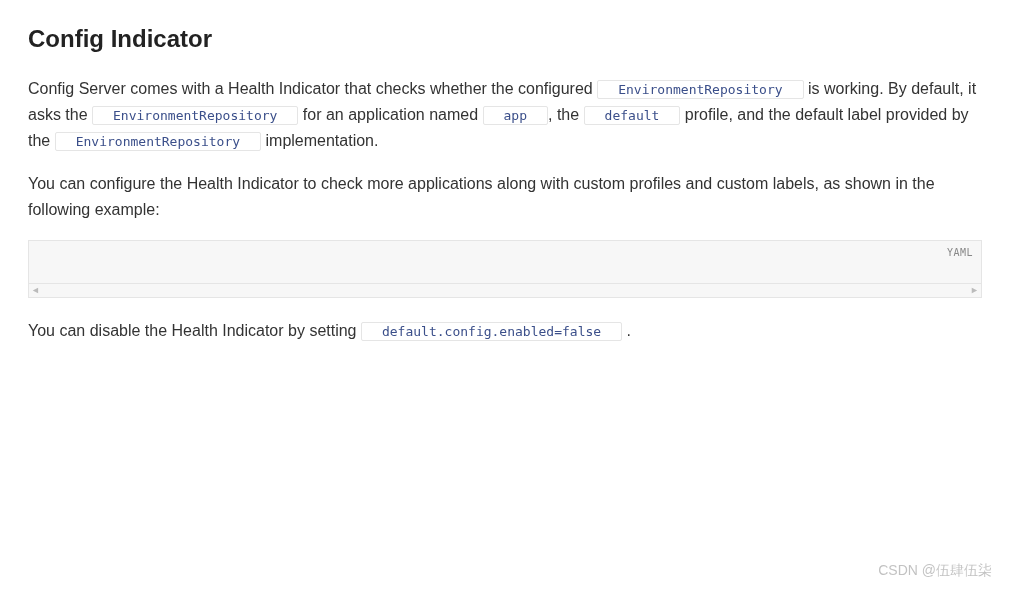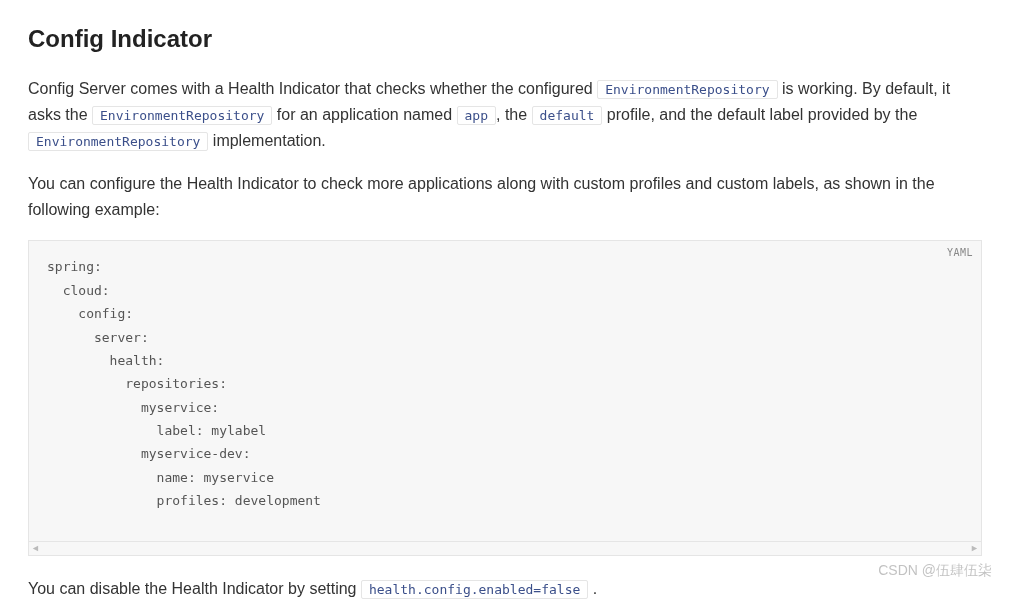--- a/index.html
+++ b/index.html
@@ -27,21 +27,21 @@
     p {
       margin: 0 0 18px 0;
       color: #333;
     }
     code.inline {
       font-family: "Lucida Console", Monaco, Consolas, monospace;
       font-size: 13px;
       color: #3b4f8a;
       background: #fff;
       border: 1px solid #e5e5e5;
-      padding: 1px 7px;
+      padding: 1px 20px;
       border-radius: 2px;
       white-space: nowrap;
     }
     .codeblock {
       position: relative;
       background: #f7f7f7;
       border: 1px solid #e5e5e5;
       padding: 14px 18px 28px 18px;
       margin: 0 0 14px 0;
       overflow-x: auto;
@@ -95,35 +95,24 @@
 <h2>Config Indicator</h2>
 
 <p>
   <span>Config Server comes with a Health Indicator that checks whether the configured </span><code class="inline">EnvironmentRepository</code><span> is working. By default, it asks the </span><code class="inline">EnvironmentRepository</code><span> for an application named </span><code class="inline">app</code><span>, the </span><code class="inline">default</code><span> profile, and the default label provided by the </span><code class="inline">EnvironmentRepository</code><span> implementation.</span>
 </p>
 
 <p>You can configure the Health Indicator to check more applications along with custom profiles and custom labels, as shown in the following example:</p>
 
 <div class="codeblock">
   <span class="lang-label">YAML</span>
-  <pre>spring:
-  cloud:
-    config:
-      server:
-        health:
-          repositories:
-            myservice:
-              label: mylabel
-            myservice-dev:
-              name: myservice
-              profiles: development</pre>
 </div>
 
 <div class="scrollbar-track">
   <span class="scroll-arrow">◄</span>
   <span class="scroll-arrow">►</span>
 </div>
 
 <p>
-  <span>You can disable the Health Indicator by setting </span><code class="inline">health.config.enabled=false</code><span> .</span>
+  <span>You can disable the Health Indicator by setting </span><code class="inline">default.config.enabled=false</code><span> .</span>
 </p>
 
 <div class="watermark">CSDN @伍肆伍柒</div>
 
 </body></html>

